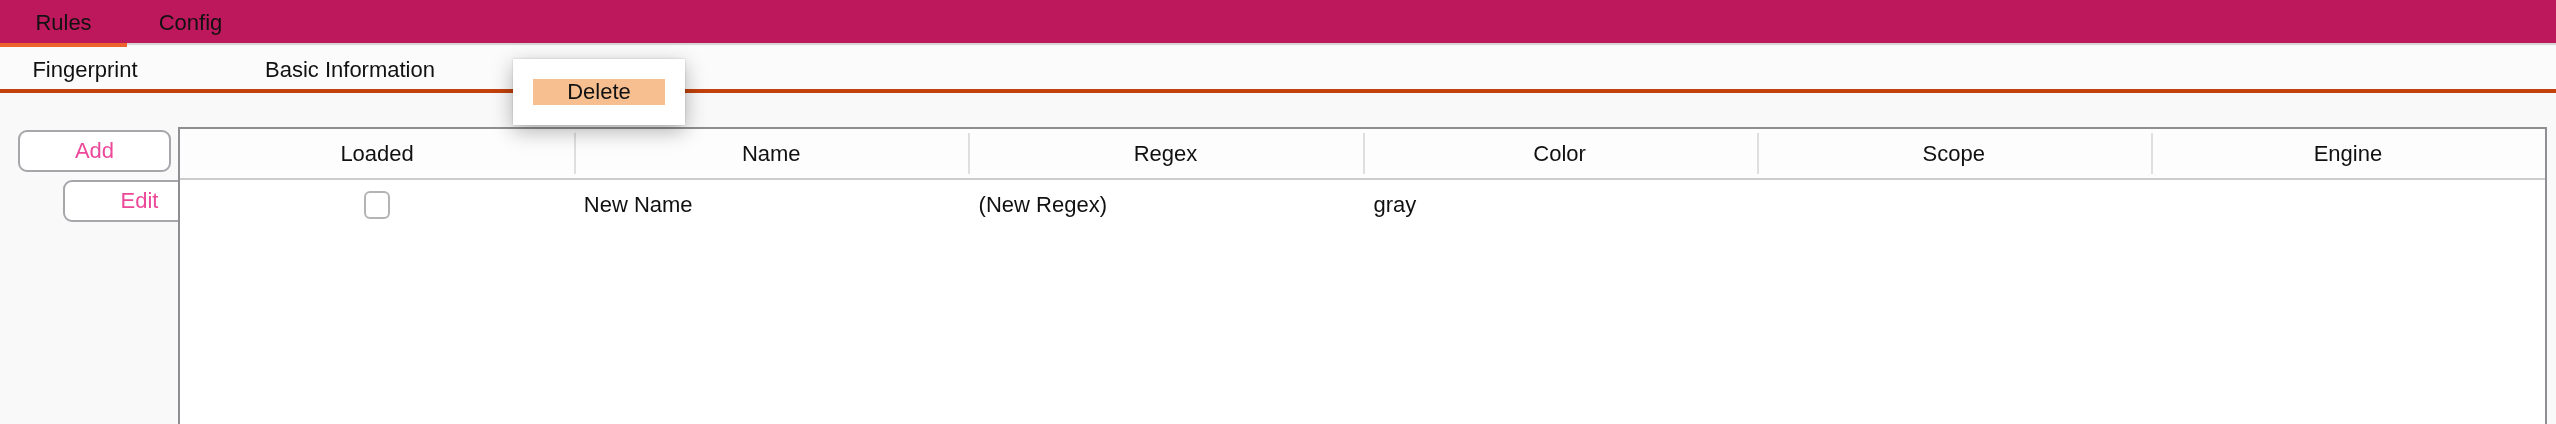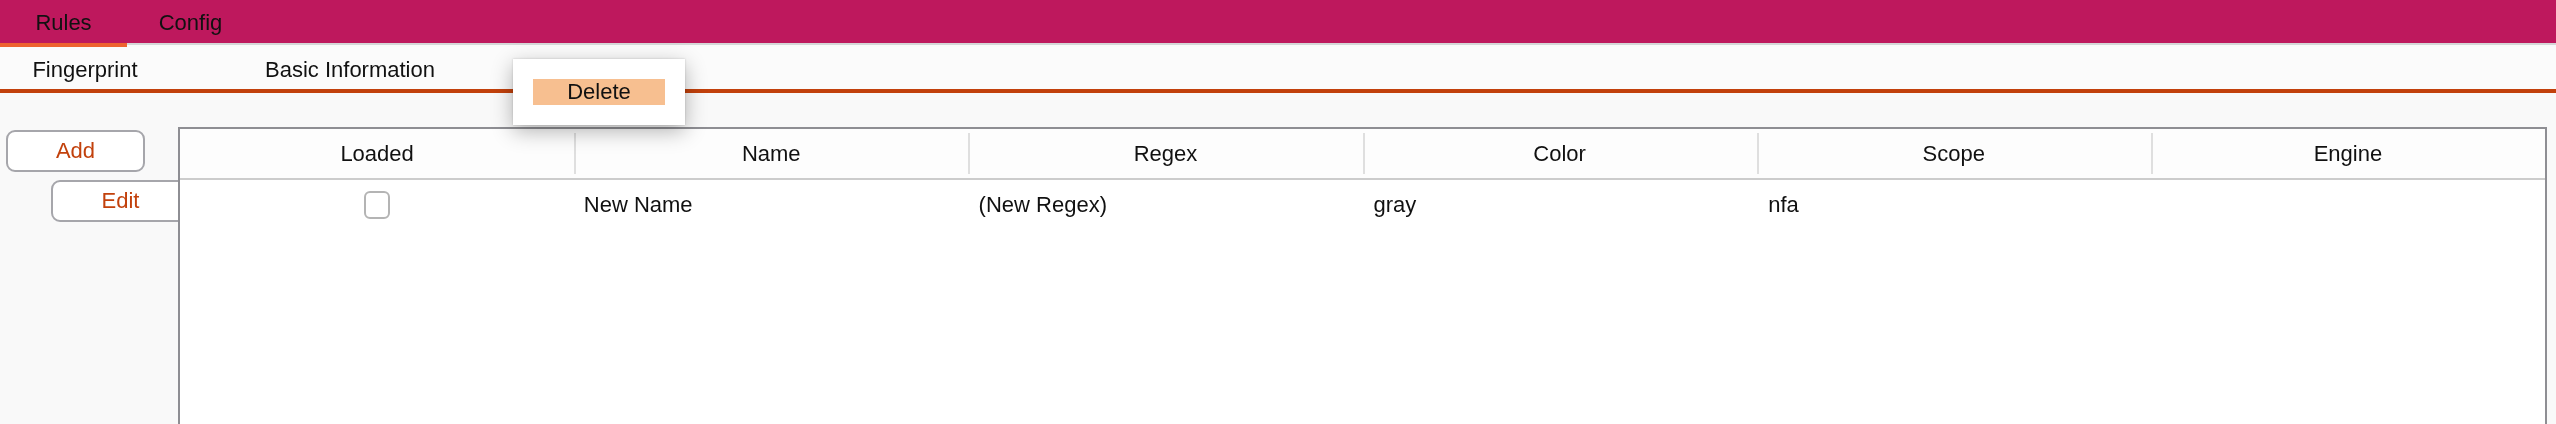--- a/index.html
+++ b/index.html
@@ -26,23 +26,23 @@
     bottom:-2px; height:4px; background:#ee6230; }
 
   
   .context-menu { position:absolute; left:513px; top:59px; width:172px; height:66px;
     background:#ffffff; padding:20px; z-index:50;
     box-shadow:0 6px 20px rgba(0,0,0,.30), 0 0 2px rgba(0,0,0,.18); }
   .menu-item { width:100%; height:100%; background:#f7bf90; display:flex;
     align-items:center; justify-content:center; font-size:22px; }
 
   
-  .side-btn { position:absolute; left:6px; width:139px; height:42px;
+  .side-btn { position:absolute; left:18px; width:153px; height:42px;
     background:#ffffff; border:2px solid #a6a6ab; border-radius:9px;
-    font-size:22px; color:#c2410c; display:flex; align-items:center; justify-content:center;
+    font-size:22px; color:#ec4899; display:flex; align-items:center; justify-content:center;
     font-family:"Liberation Sans", sans-serif; }
   .btn-add    { top:130px; }
   .btn-edit   { top:180px;margin-left:45px; }
   .btn-remove { top:230px; height:43px; }
 
   
   .rules-table { position:absolute; left:178px; top:127px; width:2369px; height:297px;
     background:#ffffff; border-top:2px solid #8e8e93; border-left:2px solid #8e8e93;
     border-right:2px solid #8e8e93; }
   .thead { position:relative; display:flex; height:51px; background:#fdfdfd;
@@ -103,17 +103,16 @@
       <div class="th">Engine</div>
     </div>
 
     <div class="trow">
       <div class="td center">
         <div class="checkbox"></div>
       </div>
       <div class="td">New Name</div>
       <div class="td">(New Regex)</div>
       <div class="td">gray</div>
-      <div class="td">nfa</div>
     </div>
   </div>
 
 </div>
 
 </body></html>

